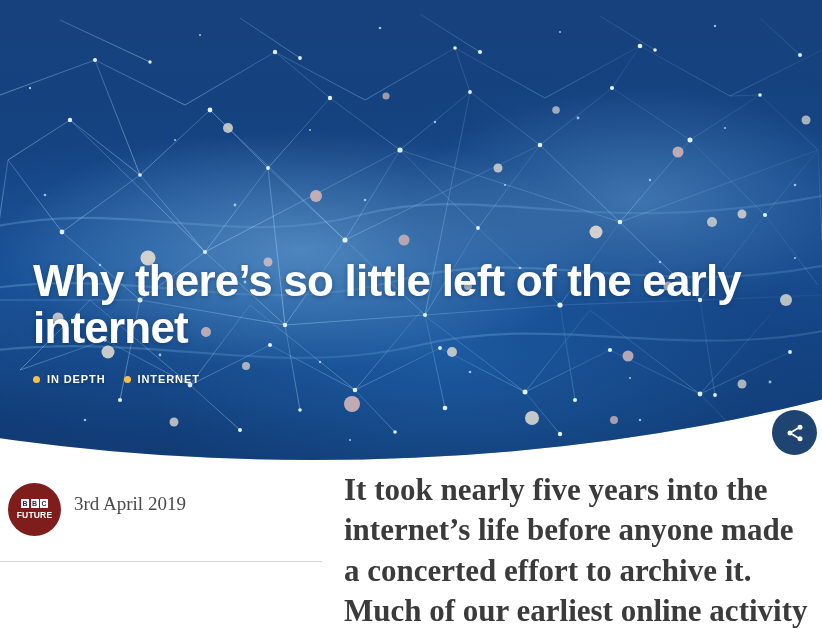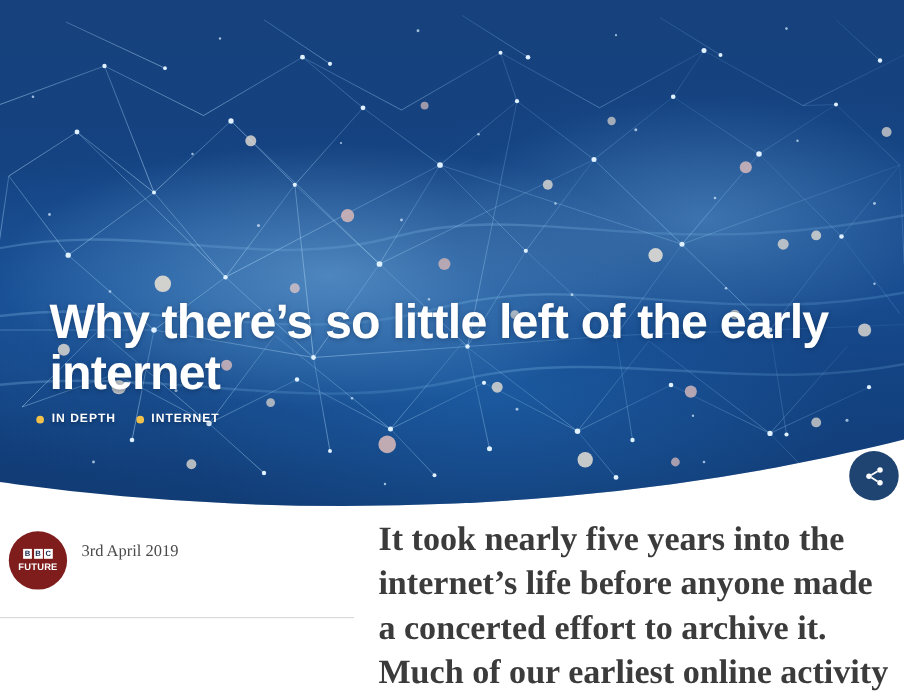--- a/index.html
+++ b/index.html
@@ -47,31 +47,32 @@
 
   
   .hero-content {
     position: absolute;
     left: 33px;
     top: 258px;
     width: 760px;
     z-index: 5;
   }
   .headline {
-    margin: 12px;
+    margin: 0;
     color: #ffffff;
     font-family: "Liberation Sans", sans-serif;
     font-weight: bold;
     font-size: 44px;
     line-height: 1.06;
     letter-spacing: -0.8px;
     text-shadow: 0 1px 5px rgba(8,30,62,0.40);
   }
 
   .tags {
+    margin-top: 22px;
     display: flex;
     align-items: flex-start;
     gap: 18px;
   }
   .tag {
     display: flex;
     align-items: center;
     gap: 7px;
     color: #ffffff;
     font-size: 11px;
@@ -158,21 +159,21 @@
     margin: 0;
     font-family: "Liberation Sans", sans-serif;
     font-weight: bold;
     font-size: 16px;
     color: #3d3d3d;
     letter-spacing: -0.2px;
   }
   .pubdate {
     margin: 3px 0 0 0;
     font-family: "Liberation Serif", serif;
-    font-size: 15px;
+    font-size: 19px;
     color: #4a4a4a;
   }
   .byline-divider {
     position: absolute;
     left: 0;
     top: 561px;
     width: 322px;
     height: 1px;
     background: #d6d6d6;
   }

